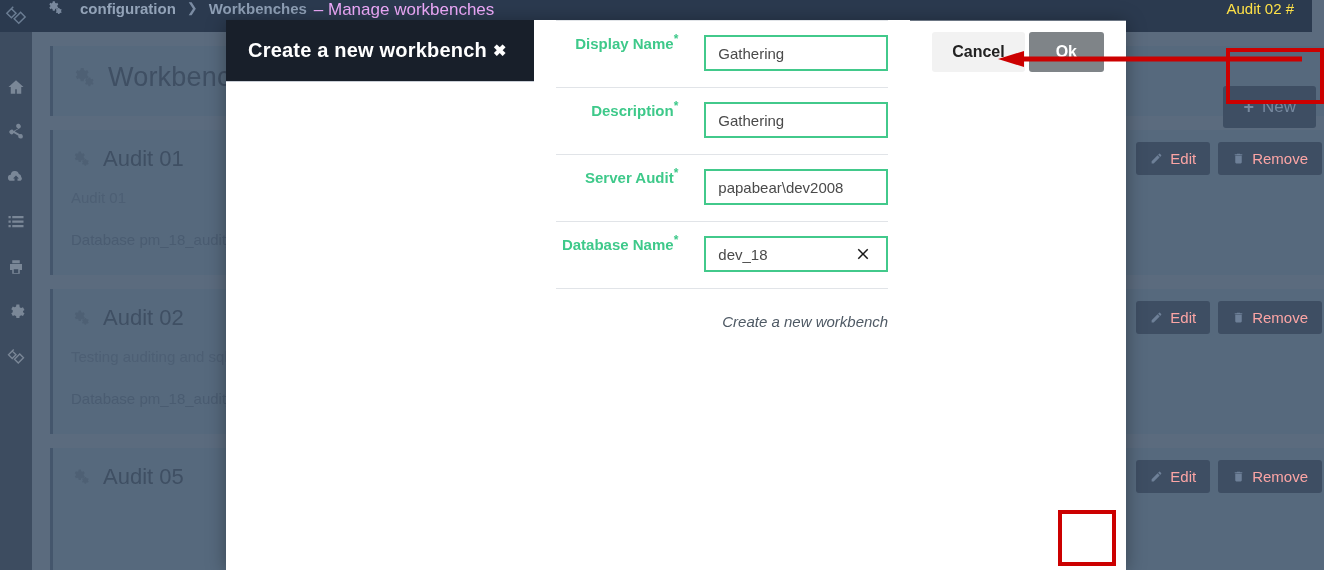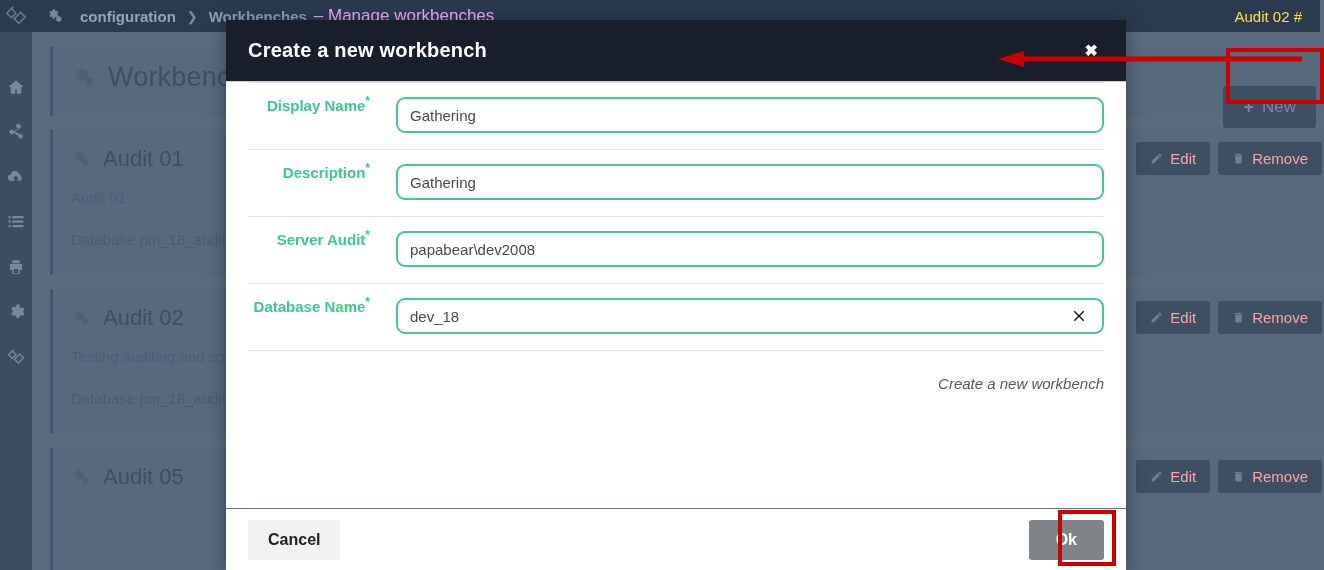--- a/index.html
+++ b/index.html
@@ -19,23 +19,23 @@
   .rail-logo {
     height: 32px; background: #2b3a4f;
     display: flex; align-items: center; justify-content: center;
   }
   .rail-icons { padding-top: 46px; display: flex; flex-direction: column; align-items: center; gap: 27px; }
   .rail-ico { width: 18px; height: 18px; opacity: .42; display: block; }
   .rail-ico svg { width: 18px; height: 18px; fill: #cfd8e3; display: block; }
 
   
   .topbar {
-    position: absolute; left: 32px; top: 0; right: 4px; height: 32px;
+    position: absolute; left: 32px; top: 0; right: 12px; height: 32px;
     background: #2b3a4f; color: #93a3b8;
-    display: flex; align-items: center; padding: 0 14px;
+    display: flex; align-items: flex-start; padding: 0 14px;
     font-size: 15px;
   }
   .topbar .gear-ico { width: 16px; height: 16px; margin-right: 18px; opacity: .75; }
   .topbar .gear-ico svg { width: 16px; height: 16px; fill: #93a3b8; display: block; }
   .crumb-a { font-weight: bold; color: #93a3b8; font-size: 15px; }
   .crumb-sep { margin: 0 11px; color: #7b8ca3; font-size: 13px; }
   .crumb-b { font-weight: bold; color: #8e9fb5; font-size: 15px; }
   .crumb-dash { color: #f0abfc; font-weight: normal; font-size: 17px; margin-left: 7px; }
   .topbar-right { margin-left: auto; color: #fde047; font-size: 15px; padding-right: 4px; }
 
@@ -84,21 +84,21 @@
   .anno-box { position: absolute; border: 4px solid #cc0000; pointer-events: none; }
   .anno-new { right: 0px; top: 48px; width: 98px; height: 56px; }
   .anno-ok  { left: 1058px; top: 510px; width: 58px; height: 56px; }
   .anno-arrow { position: absolute; left: 998px; top: 51px; width: 304px; height: 16px; pointer-events: none; }
   .anno-arrow svg { display: block; }
 
   
   .modal {
     position: absolute; left: 226px; top: 20px; width: 900px; height: 550px;
     background: #fff; box-shadow: 0 2px 18px rgba(0,0,0,.35);
-    display: flex; flex-direction: column;
+    display: flex; flex-direction: row;
   }
   .modal-head {
     height: 62px; background: #181f2a; color: #fff;
     display: flex; align-items: center; padding: 0 22px;
     border-bottom: 1px solid #c9ced6;
   }
   .modal-title { font-size: 20px; font-weight: bold; letter-spacing: .2px; }
   .modal-close {
     margin-left: auto; background: none; border: none; color: #fff;
     font-size: 16px; font-weight: bold; cursor: pointer; line-height: 1;
@@ -112,38 +112,38 @@
   }
   .frow:first-child { border-top: 1px solid #e1e4e8; }
   .frow .flabel {
     width: 148px; text-align: right; padding-right: 26px;
     color: #3ec98a; font-weight: bold; font-size: 15px; flex: none;
   }
   .flabel .star { font-size: 12px; vertical-align: super; line-height: 0; }
   .fieldwrap { flex: 1; position: relative; }
   .finput {
     width: 100%; height: 36px;
-    border: 2px solid #42c98b; border-radius: 9px;
+    border: 2px solid #42c98b; border-radius: 0;
     padding: 0 12px; font-size: 15px; color: #4a4a4a;
     font-family: "Liberation Sans", sans-serif; outline: none; background: #fff;
   }
   .clear-x {
     position: absolute; right: 14px; top: 50%; transform: translateY(-50%);
     background: none; border: none; cursor: pointer; padding: 0;
     width: 20px; height: 20px;
   }
   .clear-x svg { width: 18px; height: 18px; display: block; }
   .hint {
     text-align: right; font-style: italic; color: #4e5964;
     font-size: 15px; padding: 24px 0 0 0;
   }
   .modal-foot {
     height: 62px; border-top: 1px solid #6c7684; background: #fff;
     display: flex; align-items: center; justify-content: space-between;
-    padding: 0 22px; gap: 27px;
+    padding: 0 22px; gap: 4px;
   }
   .btn-cancel {
     background: #f2f2f2; color: #222; border: none; border-radius: 3px;
     font-size: 16px; font-weight: bold; padding: 11px 20px;
     font-family: "Liberation Sans", sans-serif; cursor: pointer;
   }
   .btn-ok {
     background: #7f8488; color: #fff; border: none; border-radius: 3px;
     font-size: 16px; font-weight: bold; padding: 11px 27px; min-width: 50px;
     font-family: "Liberation Sans", sans-serif; cursor: pointer;

